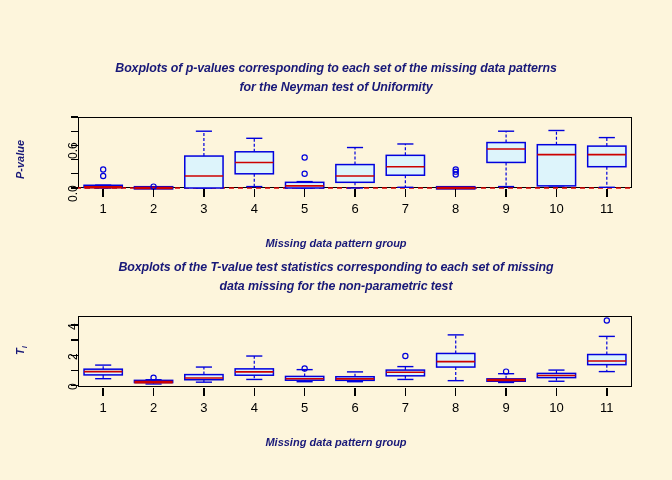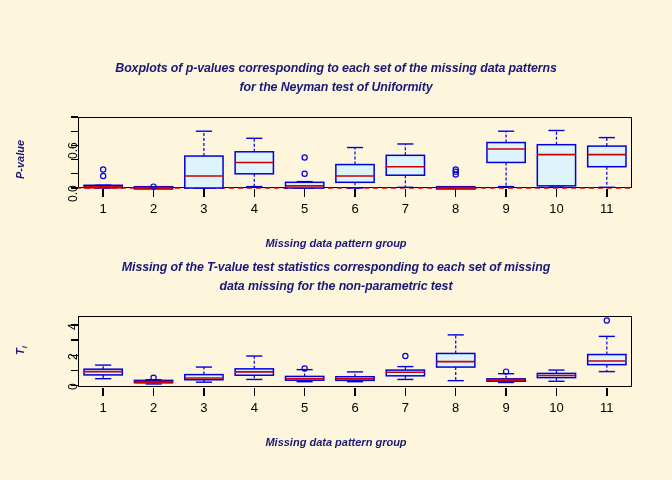--- a/index.html
+++ b/index.html
@@ -219,21 +219,21 @@
       <div class="xtick-label" style="left: 586.818px; top: 160px; width: 40px;">11</div>
     </div>
 
   <div class="axis-title-x" style="top:196px;">
     <span>Missing data pattern group</span>
   </div>
 </div>
 
 <div class="panel" id="panel-bottom">
   <div class="chart-title" style="top:18px;">
-    <span>Missing of the T-value test statistics corresponding to each set of missing</span>
+    <span>Boxplots of the T-value test statistics corresponding to each set of missing</span>
     <span class="l2">data missing for the non-parametric test</span>
   </div>
 
   <div class="axis-title-y" style="left:14px;top:115px;">
     <span>T</span><span class="sub">i</span>
   </div>
 
   <div class="plot-frame" id="frame-bottom" style="left:78px;top:76px;width:554px;height:71px;"></div>
 
   <svg class="bp" id="svg-bottom" width="672" height="240">

